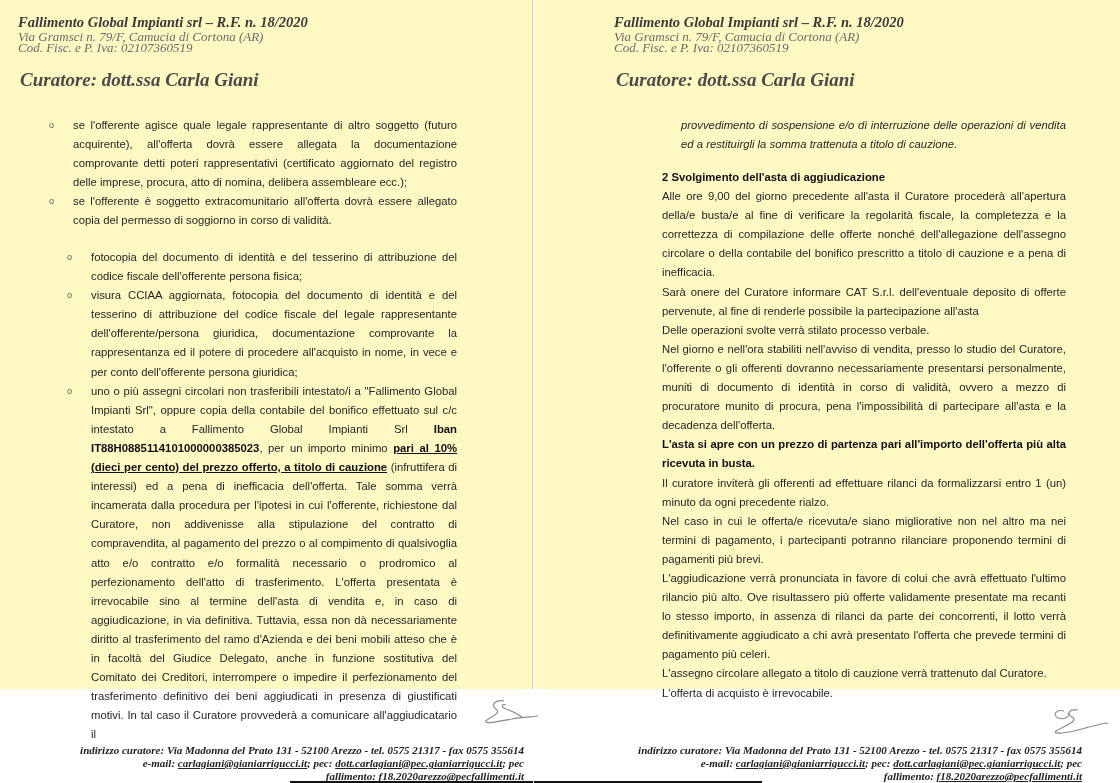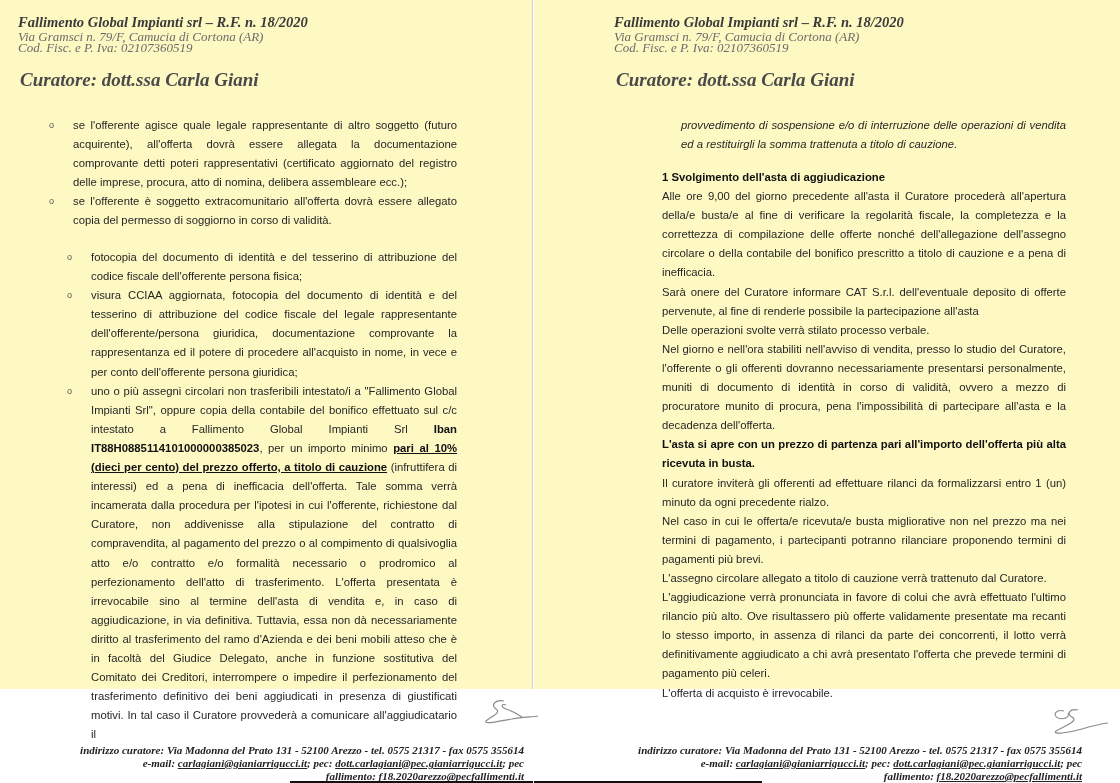--- a/index.html
+++ b/index.html
@@ -77,30 +77,30 @@
     <div class="lh-sub">Via Gramsci n. 79/F, Camucia di Cortona (AR)</div>
     <div class="lh-sub">Cod. Fisc. e P. Iva: 02107360519</div>
     <div class="lh-curator">Curatore: dott.ssa Carla Giani</div>
   </div>
 
   <div class="body" style="left:147px; top:116px; width:385px;font-style:italic;">
     <p>provvedimento di sospensione e/o di interruzione delle operazioni di vendita ed a restituirgli la somma trattenuta a titolo di cauzione.</p>
   </div>
 
   <div class="body" style="left:128px; top:168px; width:404px;">
-    <p class="heading">1 Svolgimento dell'asta di aggiudicazione</p>
+    <p class="heading">2 Svolgimento dell'asta di aggiudicazione</p>
     <p>Alle ore 9,00 del giorno precedente all'asta il Curatore procederà all'apertura della/e busta/e al fine di verificare la regolarità fiscale, la completezza e la correttezza di compilazione delle offerte nonché dell'allegazione dell'assegno circolare o della contabile del bonifico prescritto a titolo di cauzione e a pena di inefficacia.</p>
     <p>Sarà onere del Curatore informare CAT S.r.l. dell'eventuale deposito di offerte pervenute, al fine di renderle possibile la partecipazione all'asta</p>
     <p>Delle operazioni svolte verrà stilato processo verbale.</p>
     <p>Nel giorno e nell'ora stabiliti nell'avviso di vendita, presso lo studio del Curatore, l'offerente o gli offerenti dovranno necessariamente presentarsi personalmente, muniti di documento di identità in corso di validità, ovvero a mezzo di procuratore munito di procura, pena l'impossibilità di partecipare all'asta e la decadenza dell'offerta.</p>
     <p class="b">L'asta si apre con un prezzo di partenza pari all'importo dell'offerta più alta ricevuta in busta.</p>
     <p>Il curatore inviterà gli offerenti ad effettuare rilanci da formalizzarsi entro 1 (un) minuto da ogni precedente rialzo.</p>
-    <p>Nel caso in cui le offerta/e ricevuta/e busta migliorative non nel prezzo ma nei termini di pagamento, i partecipanti potranno rilanciare proponendo termini di pagamenti più brevi.</p>
+    <p>Nel caso in cui le offerta/e ricevuta/e siano migliorative non nel altro ma nei termini di pagamento, i partecipanti potranno rilanciare proponendo termini di pagamenti più brevi.</p>
+    <p>L'aggiudicazione verrà pronunciata in favore di colui che avrà effettuato l'ultimo rilancio più alto. Ove risultassero più offerte validamente presentate ma recanti lo stesso importo, in assenza di rilanci da parte dei concorrenti, il lotto verrà definitivamente aggiudicato a chi avrà presentato l'offerta che prevede termini di pagamento più celeri.</p>
     <p>L'assegno circolare allegato a titolo di cauzione verrà trattenuto dal Curatore.</p>
-    <p>L'aggiudicazione verrà pronunciata in favore di colui che avrà effettuato l'ultimo rilancio più alto. Ove risultassero più offerte validamente presentate ma recanti lo stesso importo, in assenza di rilanci da parte dei concorrenti, il lotto verrà definitivamente aggiudicato a chi avrà presentato l'offerta che prevede termini di pagamento più celeri.</p>
     <p>L'offerta di acquisto è irrevocabile.</p>
   </div>
 
   <svg class="signature" style="left:514px; top:705px;" width="62" height="36" viewBox="0 0 62 36">
     <path d="M16 6 C8 4 4 10 10 13 C16 15 22 12 20 8" fill="none" stroke="#8a8a8a" stroke-width="1.1"></path>
     <path d="M30 5 C22 3 18 9 24 12 C32 16 14 22 8 26 C4 30 20 28 34 24 C44 21 52 19 60 18" fill="none" stroke="#8a8a8a" stroke-width="1.2"></path>
   </svg>
 
   <div class="footer" style="left:68px; top:744px; width:480px;">
     <div>indirizzo curatore: Via Madonna del Prato 131 - 52100 Arezzo - tel. 0575 21317 - fax 0575 355614</div>

